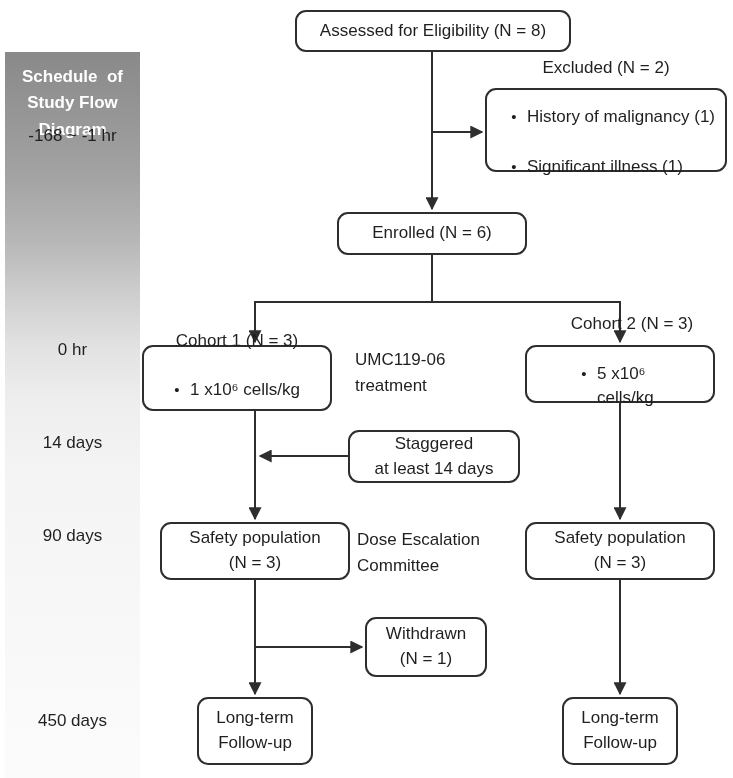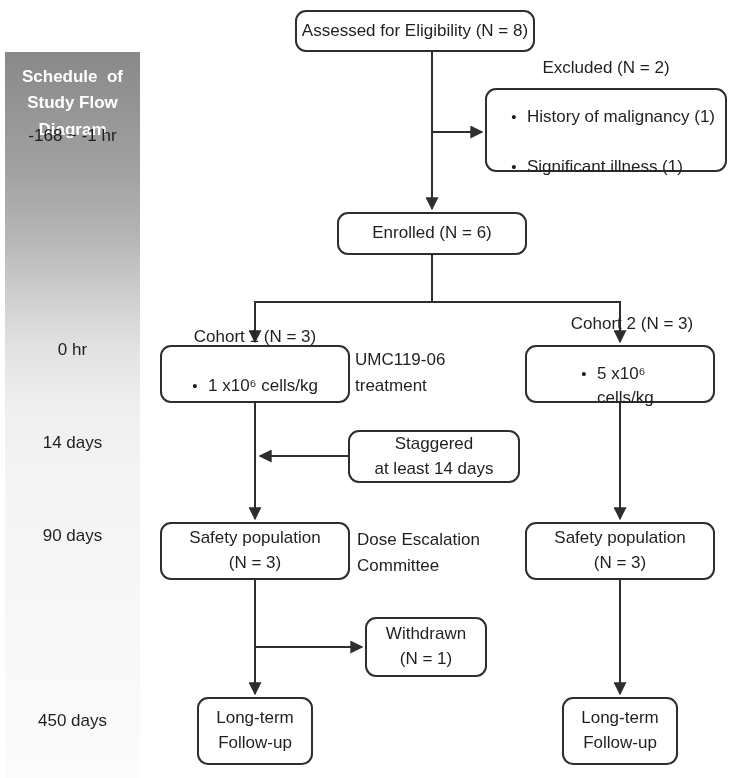--- a/index.html
+++ b/index.html
@@ -34,24 +34,24 @@
   .tp-2{top:433px;}
   .tp-3{top:526px;}
   .tp-4{top:711px;}
   
   .fbox{
     position:absolute;box-sizing:border-box;
     background:#fff;border:2px solid #2e2e2e;border-radius:11px;
     display:flex;flex-direction:column;align-items:center;justify-content:center;
     font-size:17px;line-height:1.45;text-align:center;white-space:pre-line;
   }
-  .b-assessed {left:295px;top:10px; width:240px;height:42px;}
+  .b-assessed {left:295px;top:10px; width:276px;height:42px;}
   .b-excluded {left:485px;top:88px; width:242px;height:84px;}
   .b-enrolled {left:337px;top:212px;width:190px;height:43px;}
-  .b-cohort1  {left:160px;top:345px;width:190px;height:58px;}
+  .b-cohort1  {left:142px;top:345px;width:190px;height:66px;}
   .b-cohort2  {left:525px;top:345px;width:190px;height:58px;padding-left:24px;}
   .b-staggered{left:348px;top:430px;width:172px;height:53px;}
   .b-safety1  {left:160px;top:522px;width:190px;height:58px;}
   .b-safety2  {left:525px;top:522px;width:190px;height:58px;}
   .b-withdrawn{left:365px;top:617px;width:122px;height:60px;}
   .b-longterm1{left:197px;top:697px;width:116px;height:68px;}
   .b-longterm2{left:562px;top:697px;width:116px;height:68px;}
   .bullet-list{width:100%;padding:0 10px 0 14px;box-sizing:border-box;}
   .bullet-row{display:flex;align-items:baseline;text-align:left;white-space:normal;}
   .bullet-glyph{width:26px;flex:0 0 26px;text-align:center;font-size:15px;}

